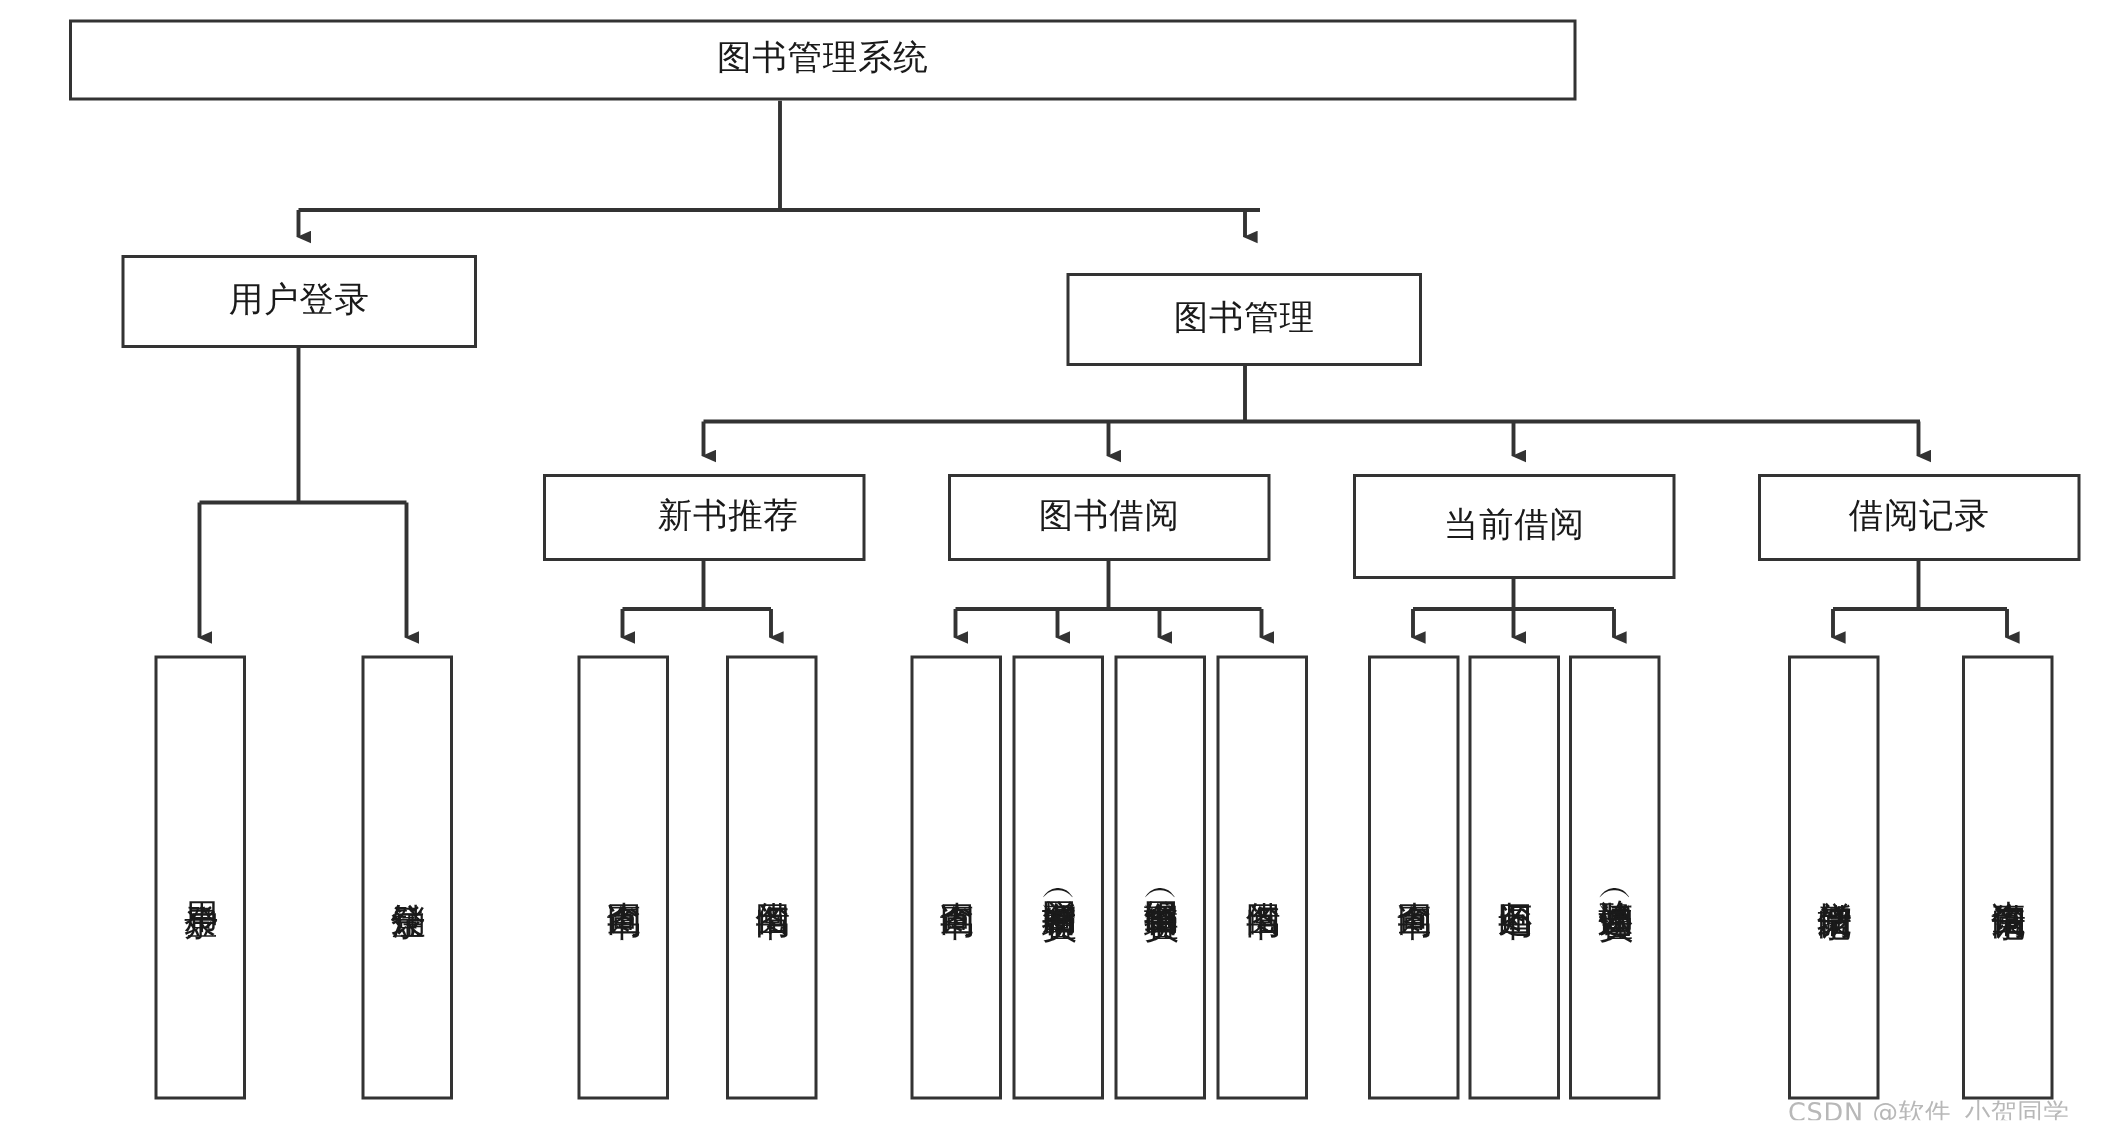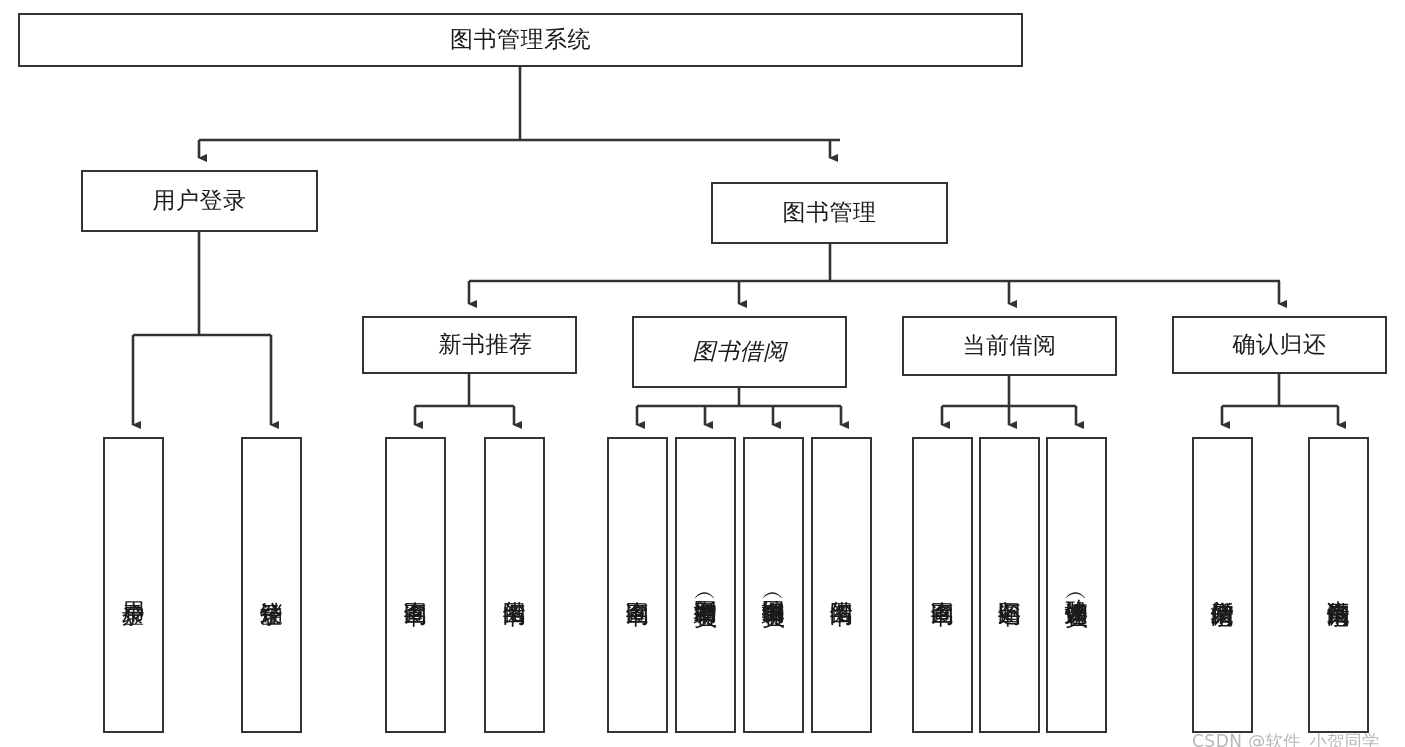--- a/index.html
+++ b/index.html
@@ -30,20 +30,21 @@
     box-sizing: border-box;
     border: 2px solid #333333;
     background: #ffffff;
     display: flex;
     align-items: center;
     justify-content: center;
     color: #1a1a1a;
   }
   .node-box.level-0 {
     border-width: 2px;
+    margin-left: 28px;
   }
   .node-label-h {
     font-size: 23px;
     line-height: 1.1;
     letter-spacing: 0.5px;
     white-space: nowrap;
   }
   .node-label-v {
     font-size: 23px;
     line-height: 1.32;
@@ -127,30 +128,30 @@
   </div>
 
   <div class="node-box" style="left:711px; top:170px; width:237px; height:62px;margin-top:12px;">
     <span class="node-label-h">图书管理</span>
   </div>
 
   <div class="node-box" style="left:362px; top:316px; width:215px; height:58px;padding-left:32px;">
     <span class="node-label-h">新书推荐</span>
   </div>
 
-  <div class="node-box" style="left:632px; top:316px; width:215px; height:72px;font-style:italic;">
+  <div class="node-box" style="left:632px; top:316px; width:215px; height:58px;">
     <span class="node-label-h">图书借阅</span>
   </div>
 
-  <div class="node-box" style="left:902px; top:316px; width:215px; height:60px;">
+  <div class="node-box" style="left:902px; top:316px; width:215px; height:70px;">
     <span class="node-label-h">当前借阅</span>
   </div>
 
   <div class="node-box" style="left:1172px; top:316px; width:215px; height:58px;">
-    <span class="node-label-h">确认归还</span>
+    <span class="node-label-h">借阅记录</span>
   </div>
 
   <div class="node-box" style="left:103px; top:437px; width:61px; height:296px;">
     <span class="node-label-v">用户登录</span>
   </div>
 
   <div class="node-box" style="left:241px; top:437px; width:61px; height:296px;">
     <span class="node-label-v">注销登录</span>
   </div>
 

